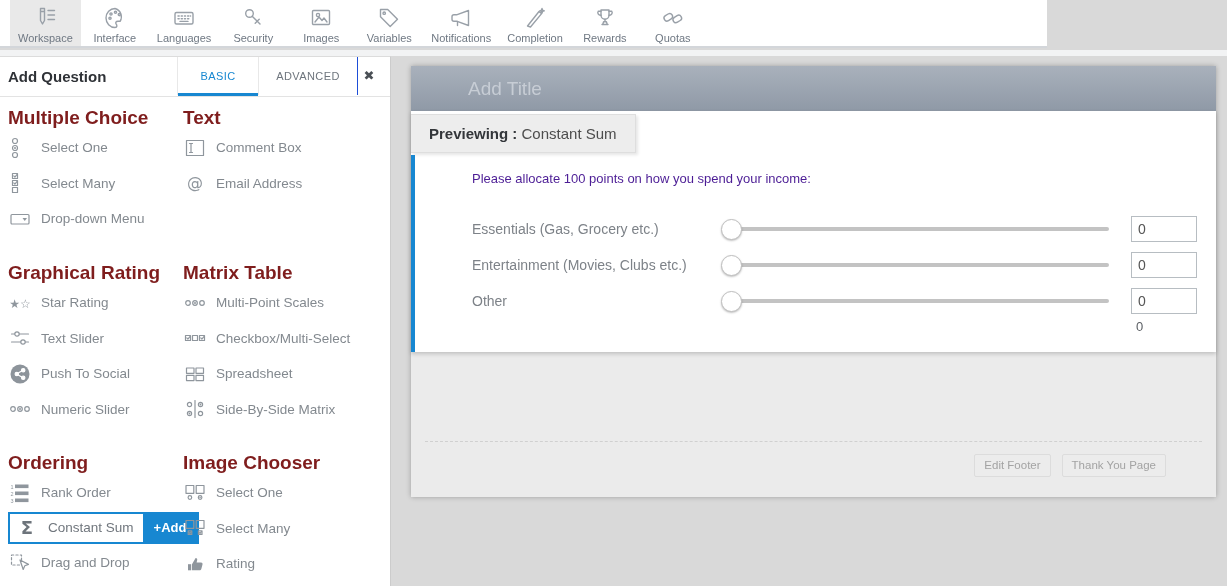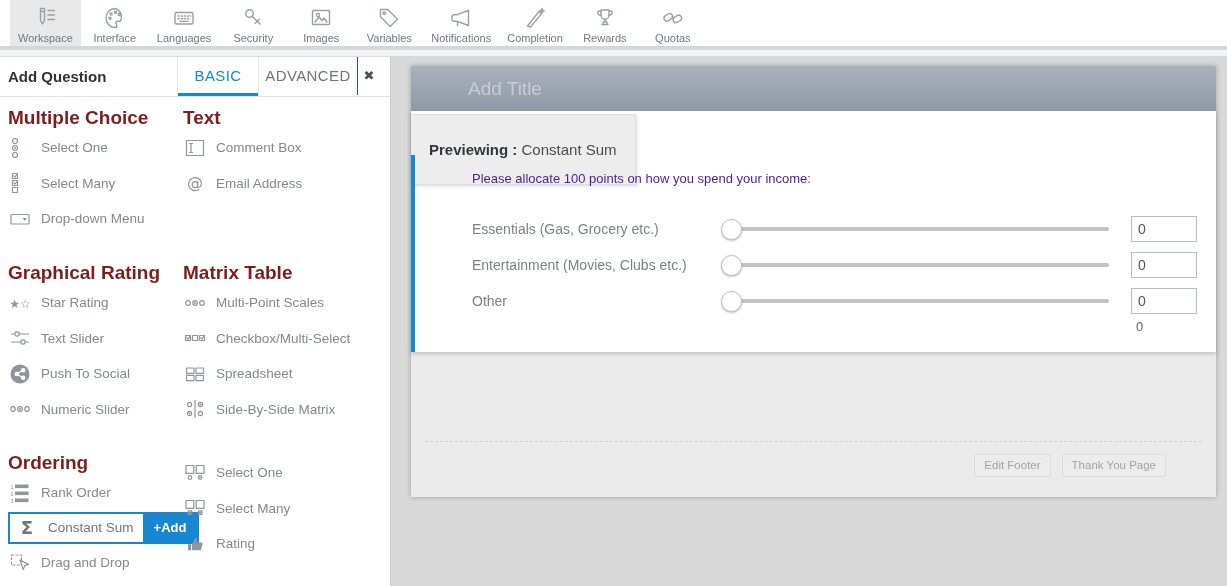--- a/index.html
+++ b/index.html
@@ -2,36 +2,36 @@
 <html><head>
 <meta charset="utf-8">
 <style>
   html,body{margin:0;padding:0;}
   body{width:1227px;height:586px;overflow:hidden;background:#d9d9d9;
        font-family:"Liberation Sans","DejaVu Sans",sans-serif;
        -webkit-font-smoothing:antialiased;}
   #app{position:relative;width:1227px;height:586px;}
 
   
-  .toolbar{position:absolute;left:0;top:0;width:1227px;height:48px;background:#fff;
+  .toolbar{position:absolute;left:0;top:0;width:1047px;height:48px;background:#fff;
            border-bottom:2px solid #d3d6da;display:flex;align-items:stretch;padding-left:10px;box-sizing:border-box;}
   .tb-item{display:flex;flex-direction:column;align-items:center;justify-content:flex-start;
            padding:5px 8px 0 8px;min-width:52px;cursor:pointer;}
   .tb-item.active{background:#e9e9e9;}
   .tb-icon{width:26px;height:26px;}
   .tb-icon svg{width:26px;height:26px;stroke:#99a0a8;fill:none;stroke-width:1.4;stroke-linecap:round;stroke-linejoin:round;}
   .tb-label{font-size:11px;color:#6f7883;margin-top:1px;white-space:nowrap;}
   .topstrip{position:absolute;left:0;top:50px;width:1227px;height:6px;background:#f2f3f4;}
 
   
   .left-panel{position:absolute;left:0;top:56px;width:391px;height:542px;background:#fff;
               border-right:1px solid #cccccc;border-top:1px solid #dcdcdc;box-sizing:border-box;}
   .lp-header{position:relative;height:39px;border-bottom:1px solid #e3e3e3;}
   .lp-title{position:absolute;left:8px;top:0;line-height:39px;font-size:15px;font-weight:bold;color:#2f3237;}
-  .lp-tab{position:absolute;top:0;height:38px;line-height:38px;text-align:center;font-size:15px;
+  .lp-tab{position:absolute;top:0;height:38px;line-height:38px;text-align:center;font-size:11px;
           letter-spacing:.4px;cursor:pointer;box-sizing:border-box;border-left:1px solid #e8e8e8;}
   .lp-tab.basic{left:177px;width:81px;color:#1787d1;}
   .lp-tab.basic::after{content:"";position:absolute;left:0;right:0;bottom:-1px;height:3px;background:#1787d1;}
   .lp-tab.adv{left:258px;width:100px;color:#6e757d;border-right:1px solid #1d4ed8;}
   .lp-close{position:absolute;right:8px;top:0;width:26px;height:38px;line-height:38px;text-align:center;
             color:#4a4f55;font-size:13px;font-weight:bold;cursor:pointer;}
   .lp-section{position:absolute;width:172px;}
   .lp-sec-title{font-size:19px;font-weight:600;color:#7f1d1d;height:20px;line-height:20px;}
   .lp-items{margin-top:2px;}
   .lp-item{height:35.5px;display:flex;align-items:center;cursor:pointer;}
@@ -45,21 +45,21 @@
            font-weight:bold;display:flex;align-items:center;cursor:pointer;}
 
   
   .survey-panel{position:absolute;left:411px;top:66px;width:805px;height:431px;background:#ebebeb;
                 box-shadow:0 0 5px rgba(0,0,0,.28);}
   .sp-header{position:absolute;left:0;top:0;width:805px;height:45px;
              background:linear-gradient(#a9b1bc,#8f99a6);}
   .sp-header-title{margin-left:57px;line-height:45px;font-size:19px;color:#c7cdd5;cursor:pointer;}
   .q-card{position:absolute;left:0;top:45px;width:805px;height:241px;background:#fff;
           box-shadow:0 2px 4px rgba(0,0,0,.18);}
-  .badge{position:absolute;left:0;top:3px;height:37px;line-height:37px;padding:16px 18px;background:#ededed;
+  .badge{position:absolute;left:0;top:3px;height:37px;line-height:37px;padding:0 18px;background:#ededed;
          border:1px solid #dedede;border-left:none;box-shadow:2px 2px 3px rgba(0,0,0,.10);font-size:15px;color:#4d4d4d;}
   .badge b{color:#33363a;}
   .blue-strip{position:absolute;left:0;top:44px;bottom:0;width:4px;background:#1787d1;}
   .q-title{position:absolute;left:61px;top:60px;font-size:13px;color:#4c1d95;}
   .q-rows{position:absolute;left:61px;right:19px;top:100px;}
   .q-row{height:36px;display:flex;align-items:center;}
   .q-row-label{width:255px;font-size:14px;color:#7d8288;flex:0 0 255px;}
   .slider{flex:1;margin-right:22px;position:relative;height:21px;cursor:pointer;}
   .slider-track{position:absolute;left:0;right:0;top:8.5px;height:4px;background:#c3c3c3;border-radius:2px;}
   .slider-thumb{position:absolute;top:0;width:21px;height:21px;border-radius:50%;background:#fff;
@@ -355,20 +355,21 @@
     <span class="lp-ic">
                 <svg viewBox="0 0 22 22">
                   <rect x="2.5" y="4" width="10" height="10" stroke-dasharray="2.2 2.2"></rect>
                   <path d="m11 9 3.2 9.5 1.6-3.7 3.7-1.4z" fill="#fff"></path>
                 </svg>
               </span>
     <span class="lp-item-label">Drag and Drop</span>
   </div></div>
   </div>
         <div class="lp-section" style="left: 183px; top: 396px;">
+    <div class="lp-sec-title">Image Chooser</div>
     <div class="lp-items">
             <div class="lp-item">
     <span class="lp-ic">
                 <svg viewBox="0 0 22 22">
                   <rect x="2" y="3.5" width="7.8" height="7.8"></rect>
                   <rect x="12.2" y="3.5" width="7.8" height="7.8"></rect>
                   <circle cx="5.9" cy="15.5" r="1.8"></circle>
                   <circle cx="16.1" cy="15.5" r="1.8"></circle>
                   <circle cx="16.1" cy="15.5" r=".8" fill="#8f969d" stroke="none"></circle>
                 </svg>

